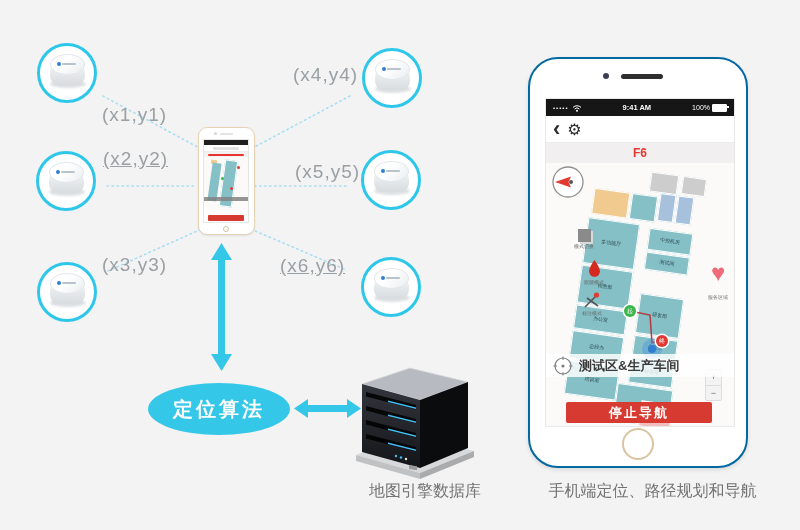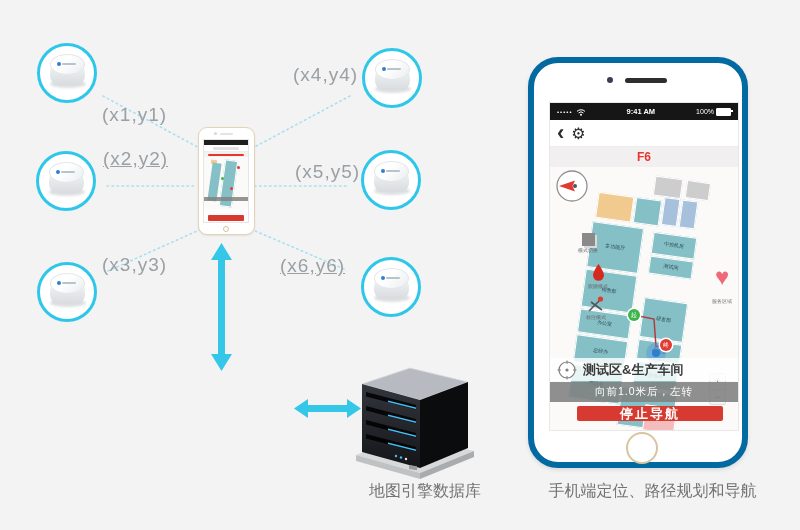--- a/index.html
+++ b/index.html
@@ -38,21 +38,21 @@
   .mini-strip2{position:absolute;left:18px;top:3px;width:11px;height:45px;background:#85c0c7;transform:rotate(8deg);border:1px solid #fff;}
   .mini-orange{position:absolute;left:7px;top:3px;width:6px;height:4px;background:#f1ca90;transform:rotate(8deg);}
   .mini-red-dot{position:absolute;left:33px;top:9px;width:3px;height:3px;border-radius:50%;background:#e03a33;}
   .mini-green-dot{position:absolute;left:17px;top:20px;width:3px;height:3px;border-radius:50%;background:#3cb54a;}
   .mini-red-dot2{position:absolute;left:26px;top:30px;width:3px;height:3px;border-radius:50%;background:#e03a33;}
   .mini-banner{position:absolute;left:0;bottom:8px;width:100%;height:4px;background:rgba(130,130,130,.85);}
   .mini-btn{position:absolute;left:4px;bottom:1px;width:36px;height:6px;background:#d63a31;border-radius:1px;}
   .mini-home{position:absolute;left:24px;bottom:2px;width:6px;height:6px;border:1px solid #d8c3a0;border-radius:50%;box-sizing:border-box;}
 
   
-  .phone{position:absolute;left:528px;top:57px;width:220px;height:411px;background:#fff;border:6px solid #0369a1;border-radius:30px;box-sizing:border-box;box-shadow:0 2px 4px rgba(0,0,0,.10);}
+  .phone{position:absolute;left:528px;top:57px;width:220px;height:411px;background:#fff;border:2px solid #0369a1;border-radius:30px;box-sizing:border-box;box-shadow:0 2px 4px rgba(0,0,0,.10);}
   .cam{position:absolute;left:73px;top:14px;width:6px;height:6px;border-radius:50%;background:#3a3f52;}
   .speaker{position:absolute;left:91px;top:15px;width:42px;height:5px;border-radius:3px;background:#2e2e2e;}
   .home{position:absolute;left:92px;top:369px;width:32px;height:32px;border:2px solid #d9c4a1;border-radius:50%;box-sizing:border-box;}
   .screen{position:absolute;left:15px;top:39px;width:188px;height:327px;background:#fbfaf9;overflow:hidden;border:1px solid #e8e8e8;box-sizing:content-box;}
 
   .statusbar{position:absolute;left:0;top:0;width:100%;height:17px;background:#161616;color:#fff;display:flex;align-items:center;padding:0 7px;box-sizing:border-box;}
   .sig{font-size:6px;letter-spacing:1px;}
   .sb-time{flex:1;text-align:center;font-size:7.5px;font-weight:bold;}
   .sb-batt{font-size:7px;display:flex;align-items:center;gap:2px;}
   .batt-shape{width:13px;height:6px;border:1px solid #fff;border-radius:1px;background:#fff;box-shadow:14px 0 0 -2px #fff inset;position:relative;}
@@ -85,21 +85,21 @@
   .graysq{width:13px;height:13px;background:#8a8a8a;box-shadow:2px 2px 0 #d9d9d9;margin:0 auto;}
   .heart{position:absolute;left:152px;top:98px;width:40px;text-align:center;color:#ee6a78;font-size:24px;line-height:24px;}
   .heart .lbl{display:block;font-size:5px;color:#777;margin-top:0;}
   .zoomctl{position:absolute;left:159px;top:206px;width:17px;height:32px;background:#f3f3f3;border:1px solid #ddd;border-radius:2px;box-sizing:border-box;display:flex;flex-direction:column;}
   .zoomctl span{flex:1;display:flex;align-items:center;justify-content:center;font-size:9px;color:#666;}
   .zoomctl span:first-child{border-bottom:1px solid #ddd;}
 
   .destrow{position:absolute;left:0;top:255px;width:100%;height:23px;background:rgba(255,255,255,.82);display:flex;align-items:center;gap:6px;padding:0 7px;box-sizing:border-box;z-index:4;}
   .destname{font-size:13px;font-weight:bold;color:#3a3a3a;}
   .banner{position:absolute;left:0;top:279px;width:100%;height:20px;background:rgba(128,128,128,.88);color:#fff;font-size:10.5px;display:flex;align-items:center;justify-content:center;z-index:4;letter-spacing:1px;}
-  .stopbtn{position:absolute;left:20px;top:303px;width:146px;height:15px;background:#d63a31;border-radius:2px;color:#fff;font-size:13px;font-weight:bold;display:flex;align-items:center;justify-content:center;z-index:4;letter-spacing:2px;margin-left:7px;}
+  .stopbtn{position:absolute;left:20px;top:303px;width:146px;height:21px;background:#d63a31;border-radius:2px;color:#fff;font-size:13px;font-weight:bold;display:flex;align-items:center;justify-content:center;z-index:4;letter-spacing:2px;}
 
   .overlay-svg{position:absolute;left:0;top:0;pointer-events:none;}
 </style>
 </head>
 <body>
 
 <div class="canvas">
 
   <svg class="overlay-svg" width="800" height="530">
     <g stroke="#a9dff0" stroke-width="1.6" stroke-dasharray="1.5 3.5" stroke-linecap="round" fill="none">
@@ -206,20 +206,23 @@
         <div class="mini-red-dot"></div>
         <div class="mini-green-dot"></div>
         <div class="mini-red-dot2"></div>
         <div class="mini-banner"></div>
       </div>
       <div class="mini-btn"></div>
     </div>
     <div class="mini-home"></div>
   </div>
 
+  <div class="algo">
+    <span>定位算法</span>
+  </div>
 
   <svg class="overlay-svg" style="left:352px;top:356px;" width="130" height="124">
     <defs>
       <linearGradient id="gf" x1="0" y1="0" x2="0" y2="1">
         <stop offset="0" stop-color="#33363d"></stop>
           <stop offset="1" stop-color="#141519"></stop>
       </linearGradient>
     </defs>
 
     <polygon points="4,99 68,117 122,95 58,79" fill="#d7d9db"></polygon>
@@ -356,20 +359,19 @@
           <circle cx="10" cy="10" r="8" fill="#fff" stroke="#7d7d7d" stroke-width="1.2"></circle>
           <line x1="10" y1="0.5" x2="10" y2="4" stroke="#7d7d7d"></line>
           <line x1="10" y1="16" x2="10" y2="19.5" stroke="#7d7d7d"></line>
           <line x1="0.5" y1="10" x2="4" y2="10" stroke="#7d7d7d"></line>
           <line x1="16" y1="10" x2="19.5" y2="10" stroke="#7d7d7d"></line>
           <circle cx="10" cy="10" r="1.6" fill="#7d7d7d"></circle>
         </svg>
         <span class="destname">测试区&amp;生产车间</span>
       </div>
 
-      <div class="banner">向前1.0米后，左转</div>
 
       <div class="stopbtn">停止导航</div>
 
     </div>
   </div>
 
 </div>
 
 </body></html>

